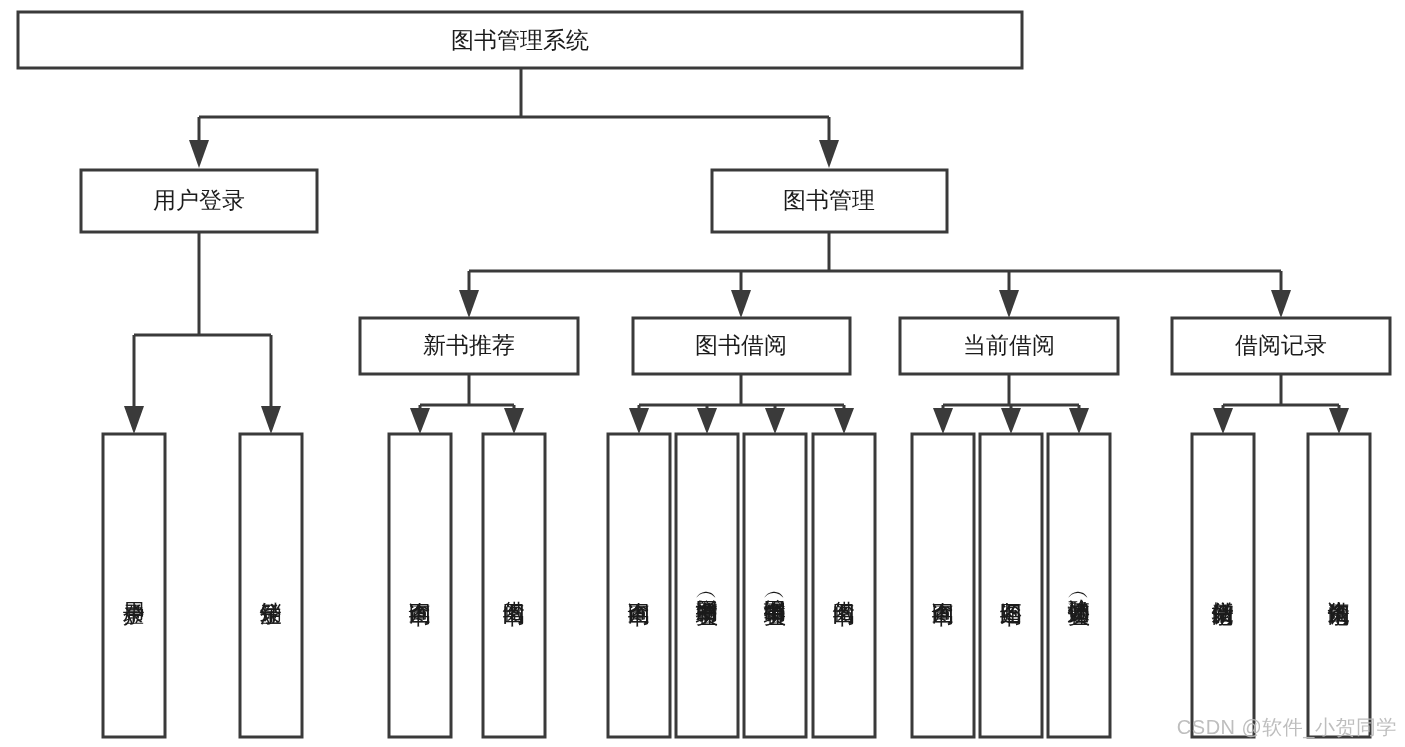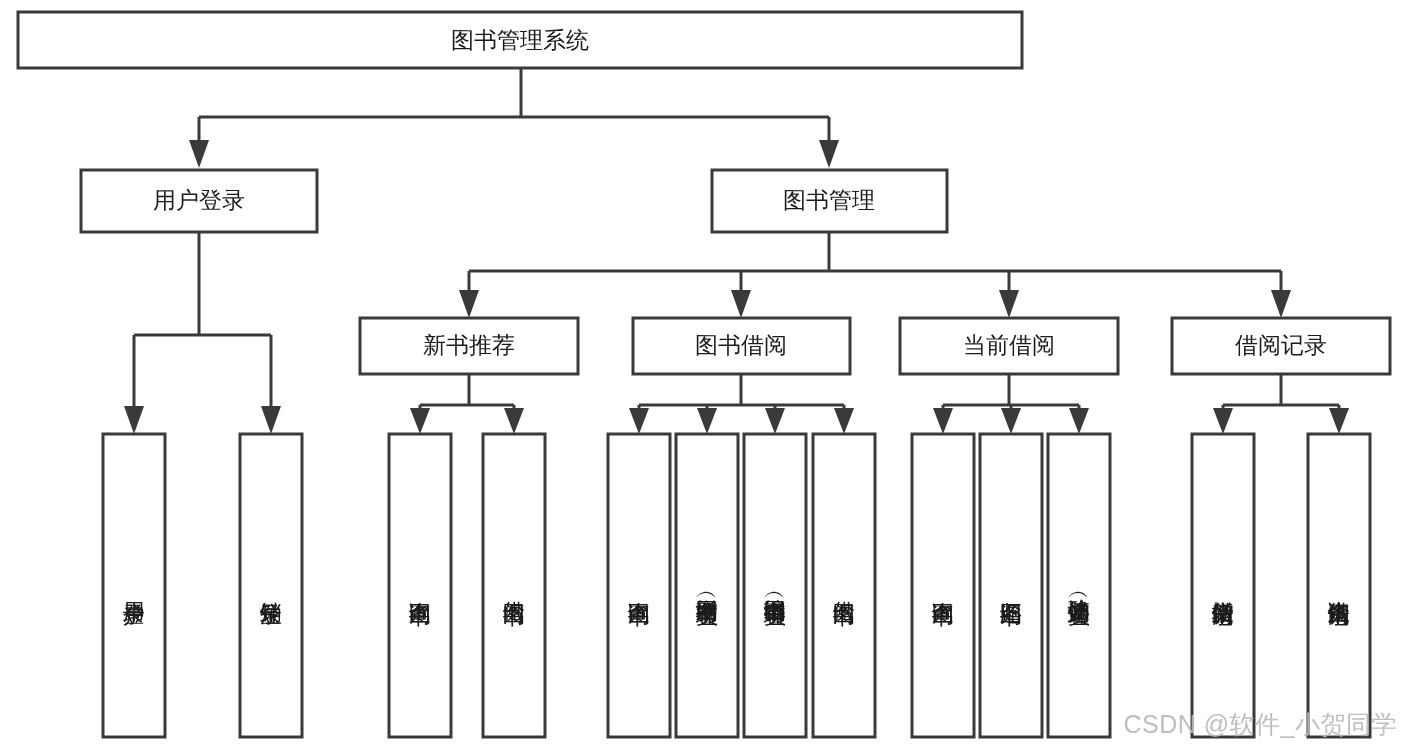--- a/index.html
+++ b/index.html
@@ -68,21 +68,21 @@
     align-items: center;
     justify-content: center;
     white-space: nowrap;
     pointer-events: none;
   }
   .watermark {
     position: absolute;
     right: 8px;
     bottom: 6px;
     font-family: "Liberation Sans", "DejaVu Sans", sans-serif;
-    font-size: 25px;
+    font-size: 20px;
     color: #b9b9b9;
     opacity: 0.92;
     letter-spacing: 0.5px;
   }
 </style>
 </head>
 <body>
 
 <div id="diagram-root">
 

